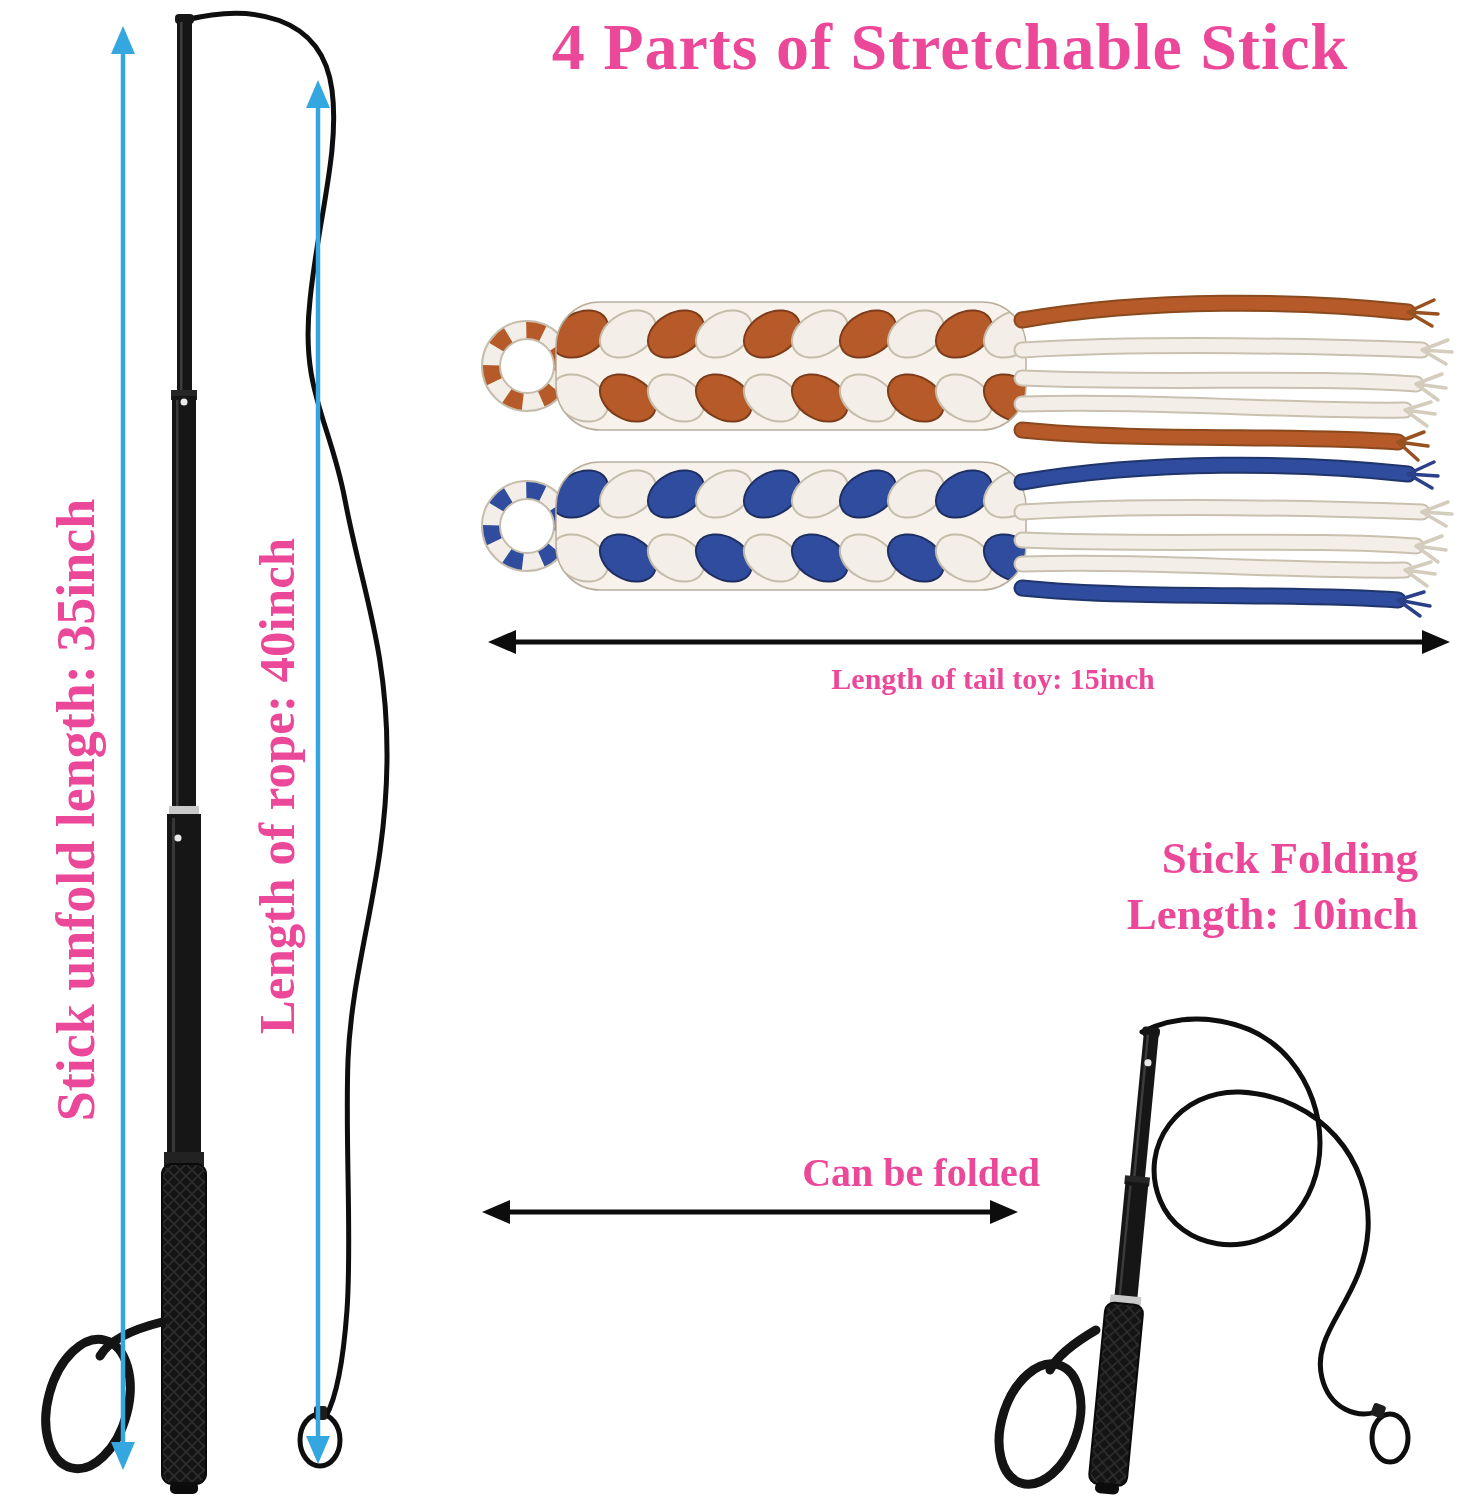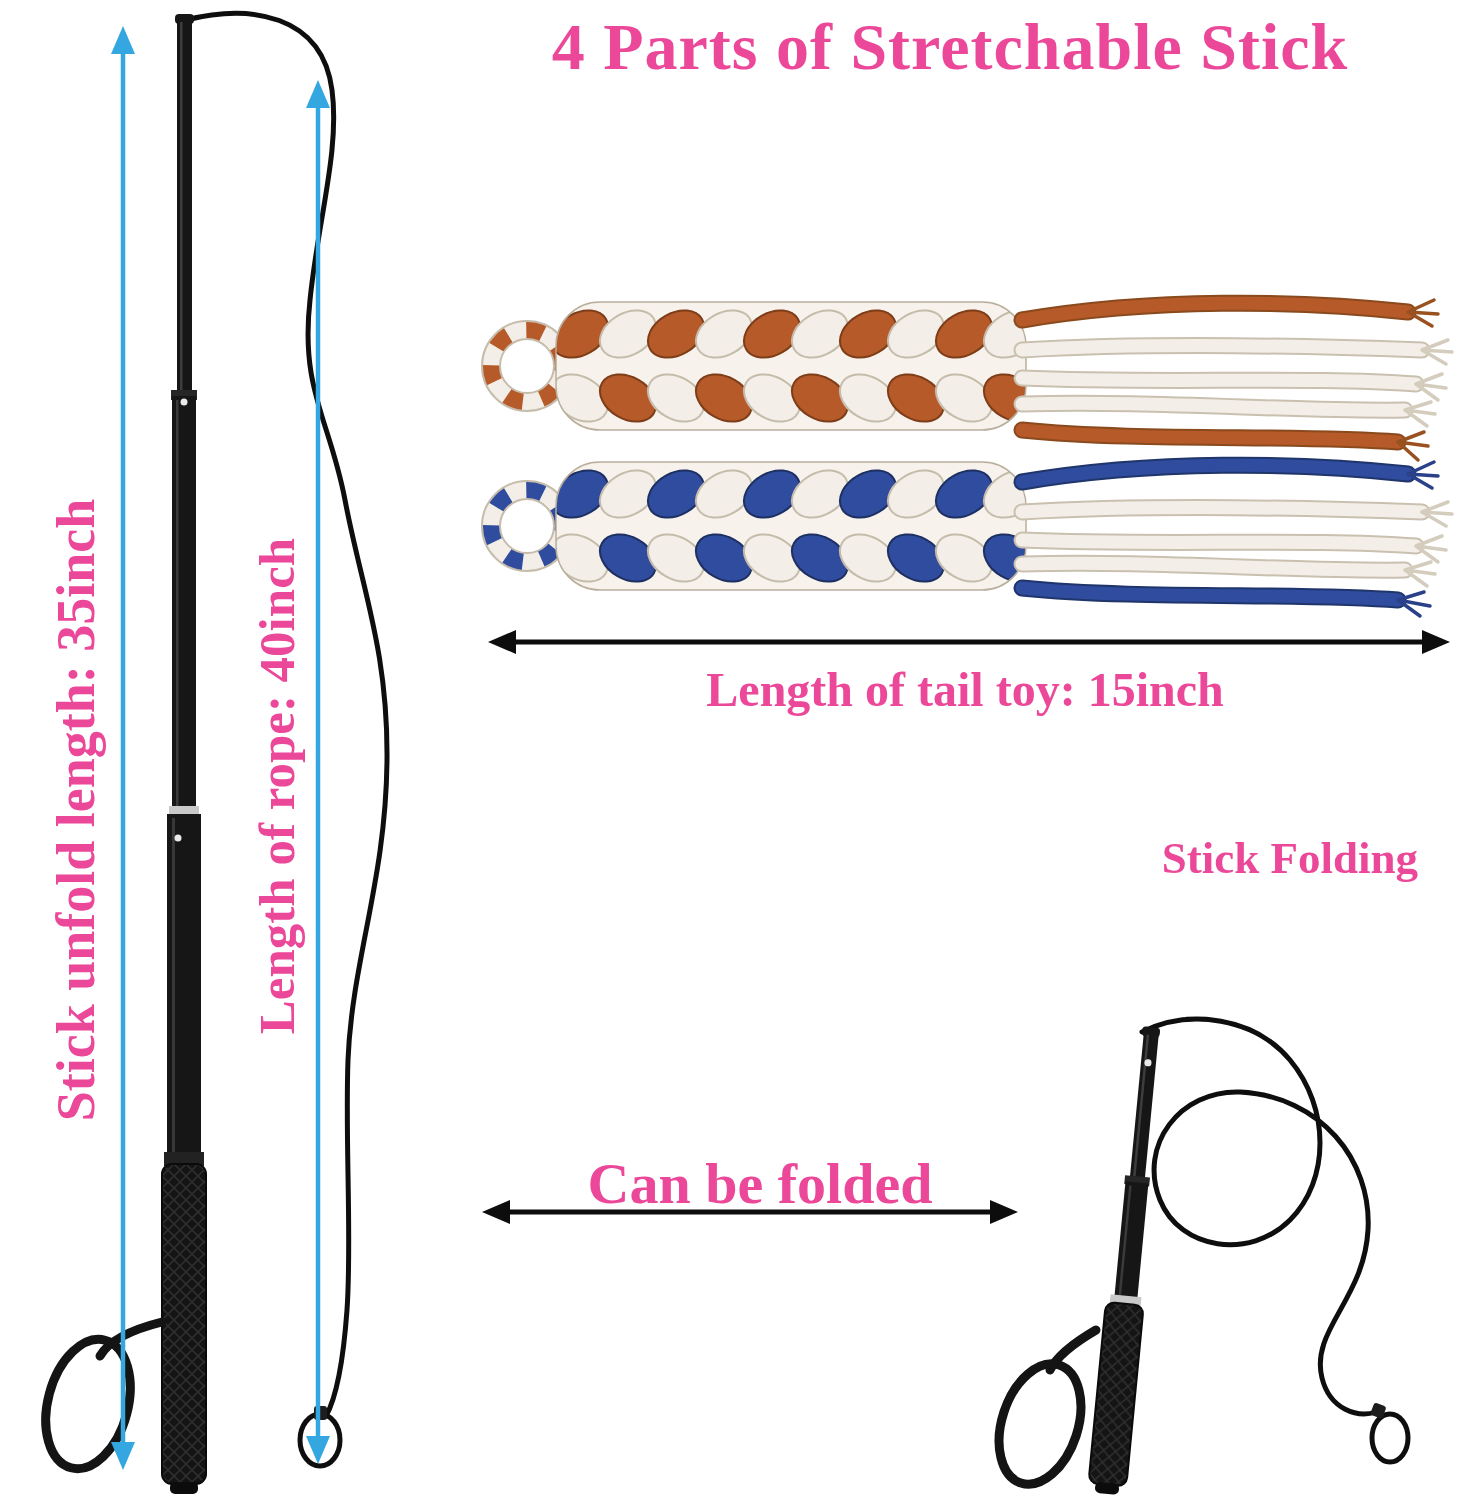--- a/index.html
+++ b/index.html
@@ -212,21 +212,22 @@
       <ellipse cx="1040" cy="1424" rx="38" ry="62" transform="rotate(18 1040 1424)" class="strap"></ellipse>
     </g>
   </svg>
 
   <div class="txt" style="left:440px; top:6px; width:1020px; font-size:66px; letter-spacing:1px;">4 Parts of Stretchable Stick</div>
 
   <div class="vlabel" style="left:76px; top:810px; font-size:54px;">Stick unfold length: 35inch</div>
 
   <div class="vlabel" style="left:277px; top:786px; font-size:51px;">Length of rope: 40inch</div>
 
-  <div class="txt" style="left:500px; top:660px; width:930px; font-size:48px;">Length of tail toy: 15inch</div>
+  <div class="txt" style="left:528px; top:660px; width:930px; font-size:30px;">Length of tail toy: 15inch</div>
 
   <div class="txt" style="left:1018px; top:830px; width:400px; font-size:45px;text-align:right;">
     <div>Stick Folding</div>
+    <div>Length: 10inch</div>
   </div>
 
-  <div class="txt" style="left:480px; top:1148px; width:560px; font-size:58px;">Can be folded</div>
+  <div class="txt" style="left:480px; top:1148px; width:560px; font-size:40px;text-align:right;">Can be folded</div>
 
 </div>
 
 </body></html>

